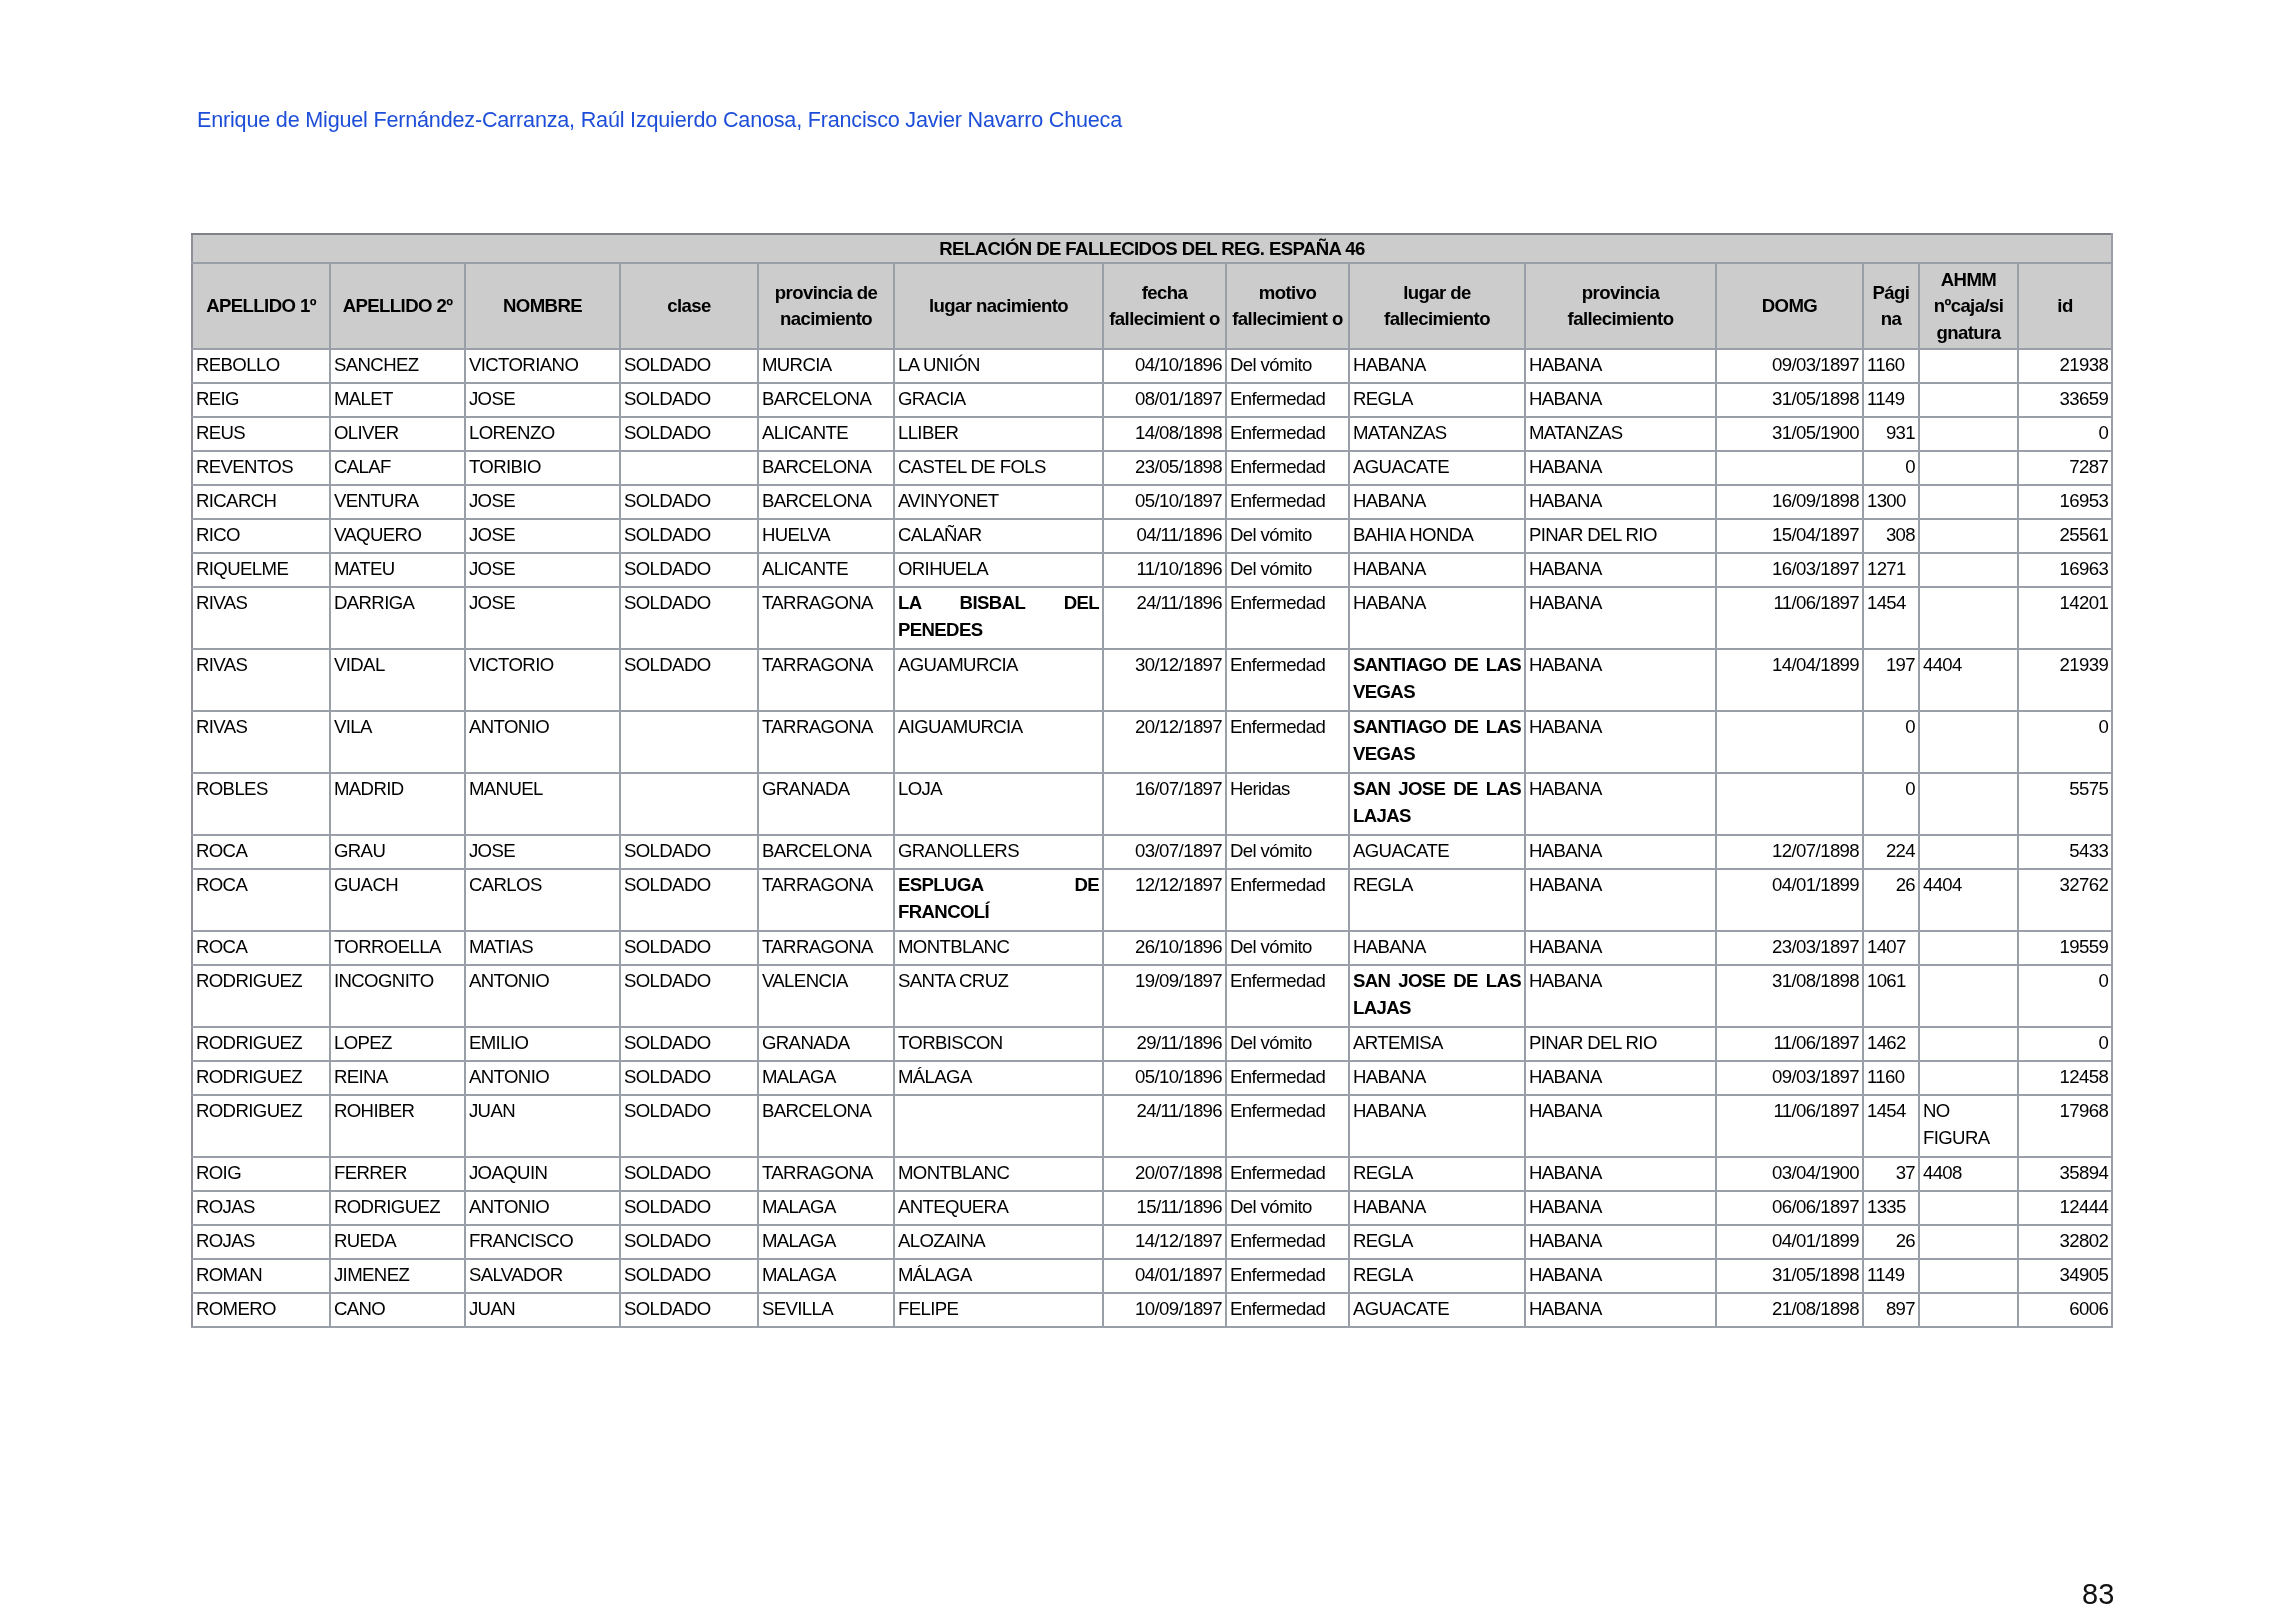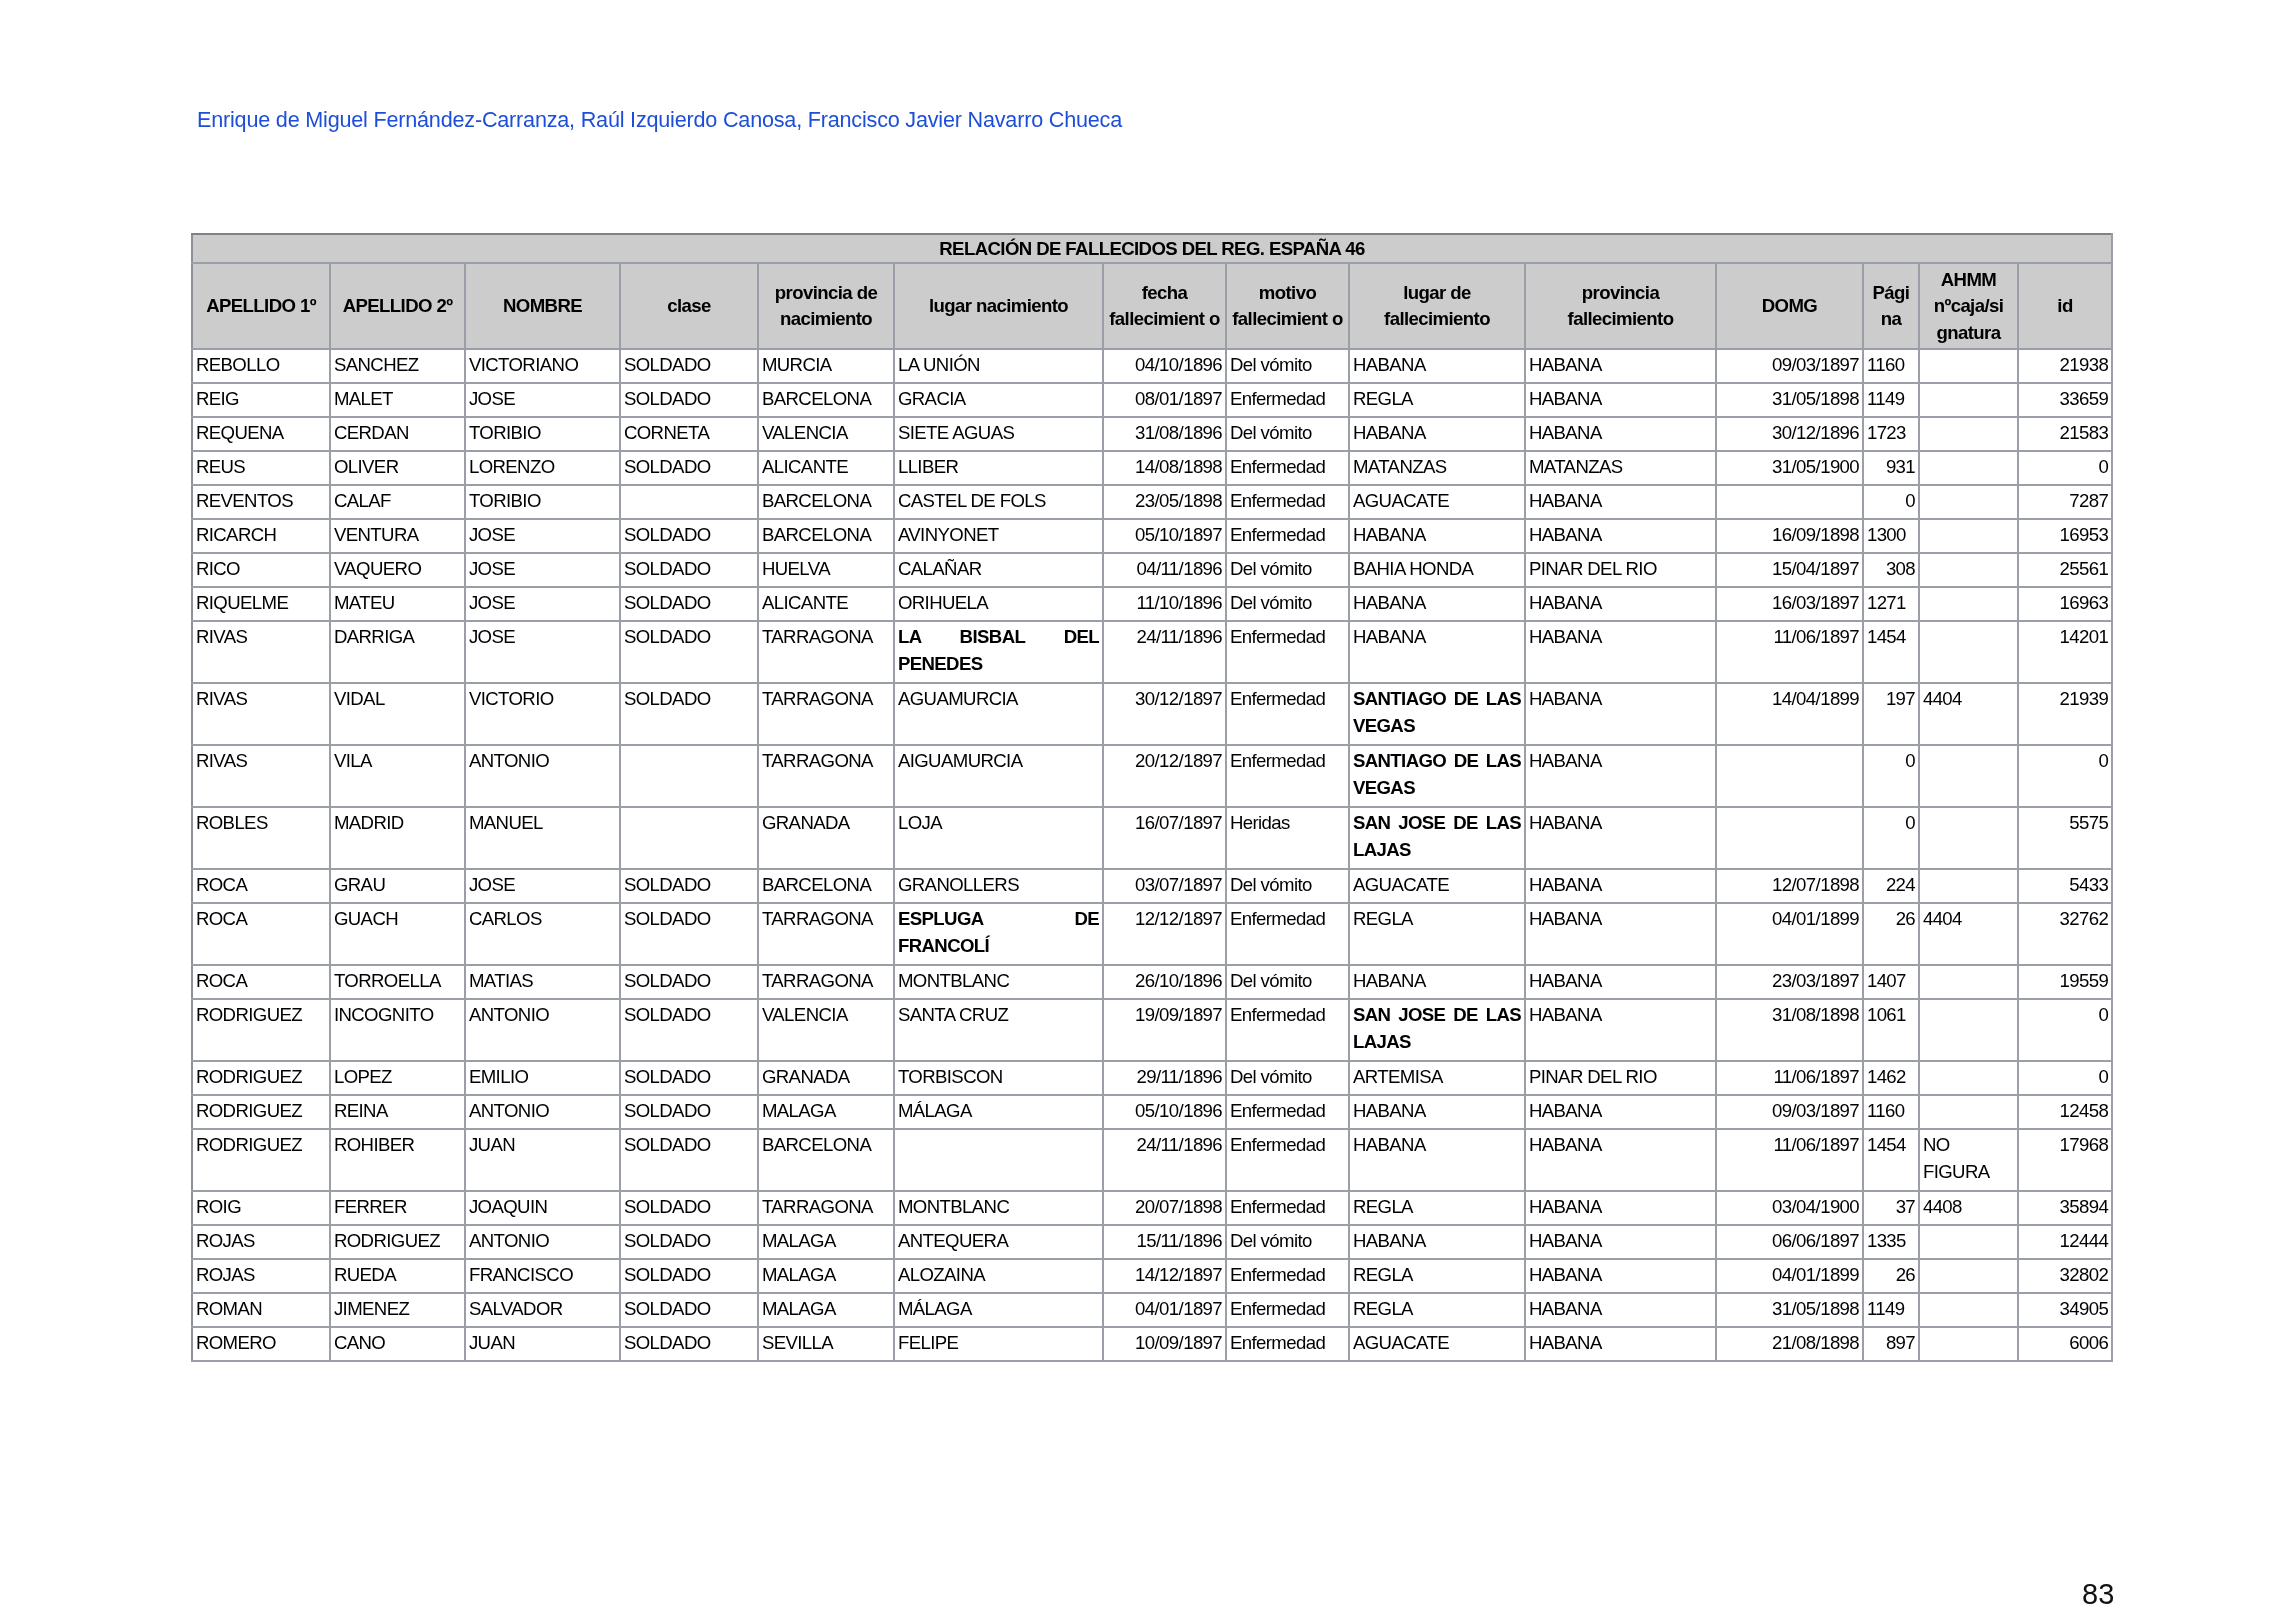--- a/index.html
+++ b/index.html
@@ -115,36 +115,20 @@
         <td class="num">08/01/1897</td>
         <td>Enfermedad</td>
         <td>REGLA</td>
         <td>HABANA</td>
         <td class="num">31/05/1898</td>
         <td>1149</td>
         <td></td>
         <td class="num">33659</td>
       </tr>
       <tr class="row">
-        <td>REQUENA</td>
-        <td>CERDAN</td>
-        <td>TORIBIO</td>
-        <td>CORNETA</td>
-        <td>VALENCIA</td>
-        <td>SIETE AGUAS</td>
-        <td class="num">31/08/1896</td>
-        <td>Del vómito</td>
-        <td>HABANA</td>
-        <td>HABANA</td>
-        <td class="num">30/12/1896</td>
-        <td>1723</td>
-        <td></td>
-        <td class="num">21583</td>
-      </tr>
-      <tr class="row">
         <td>REUS</td>
         <td>OLIVER</td>
         <td>LORENZO</td>
         <td>SOLDADO</td>
         <td>ALICANTE</td>
         <td>LLIBER</td>
         <td class="num">14/08/1898</td>
         <td>Enfermedad</td>
         <td>MATANZAS</td>
         <td>MATANZAS</td>

